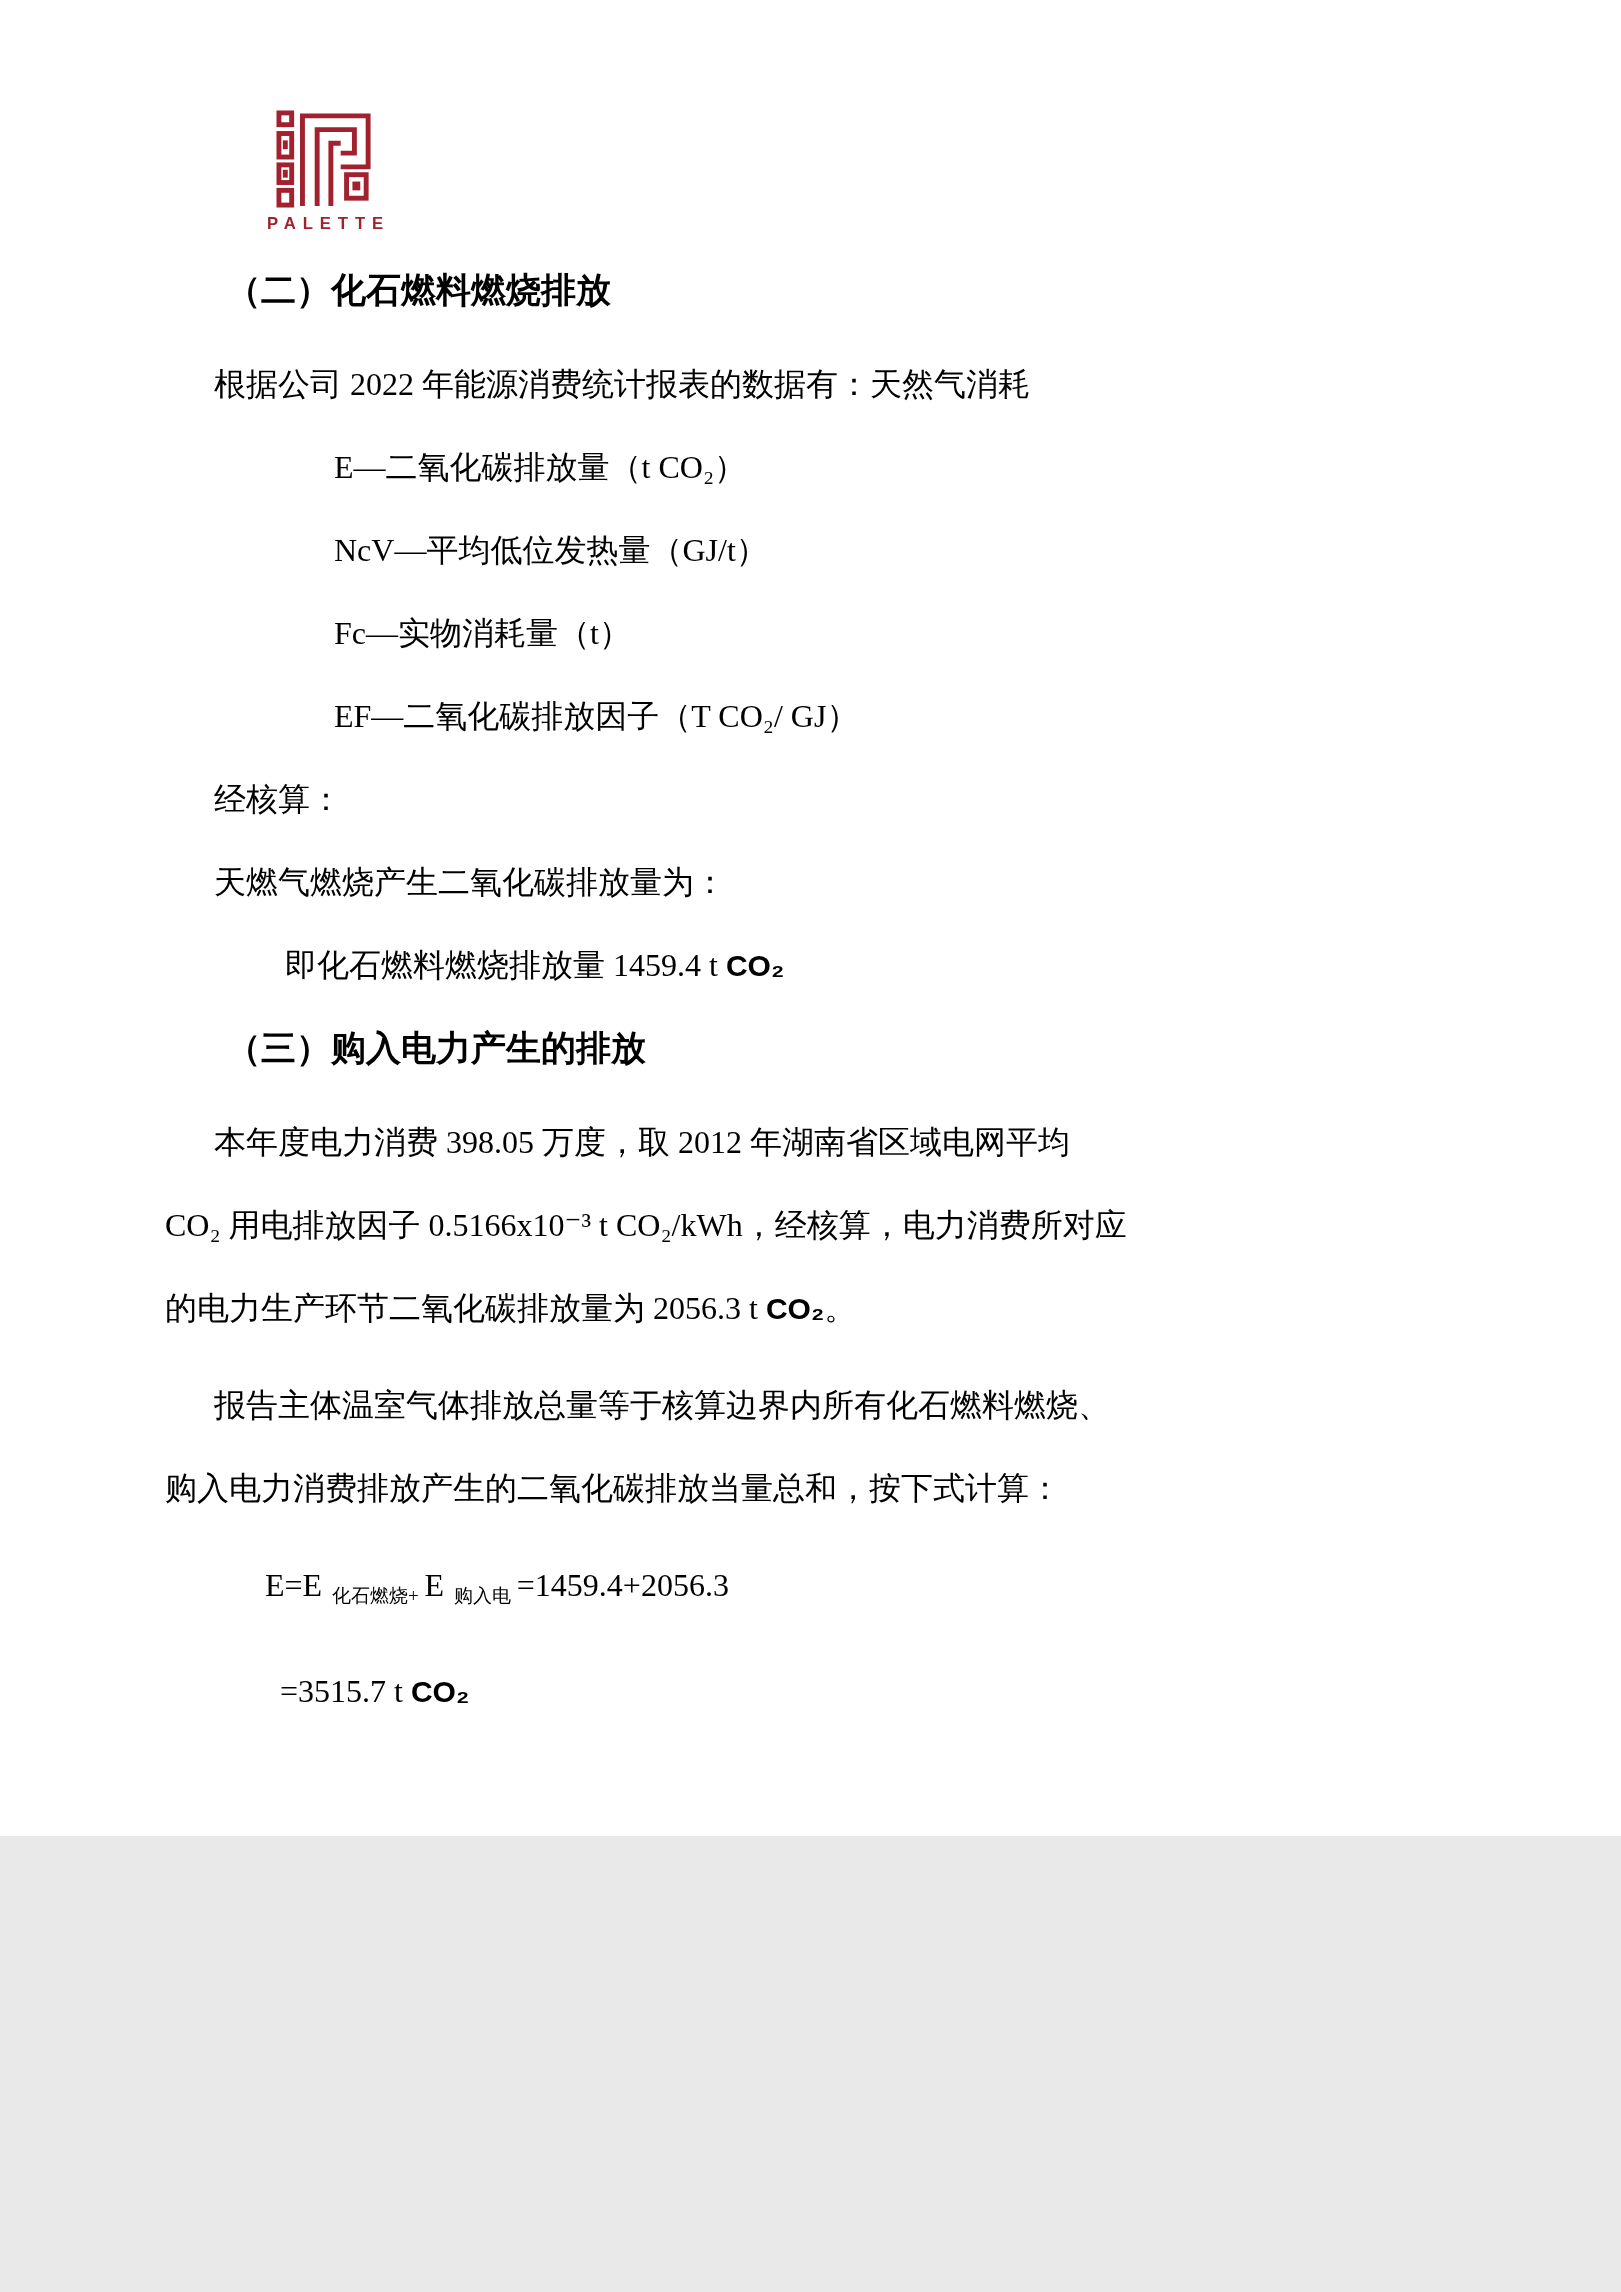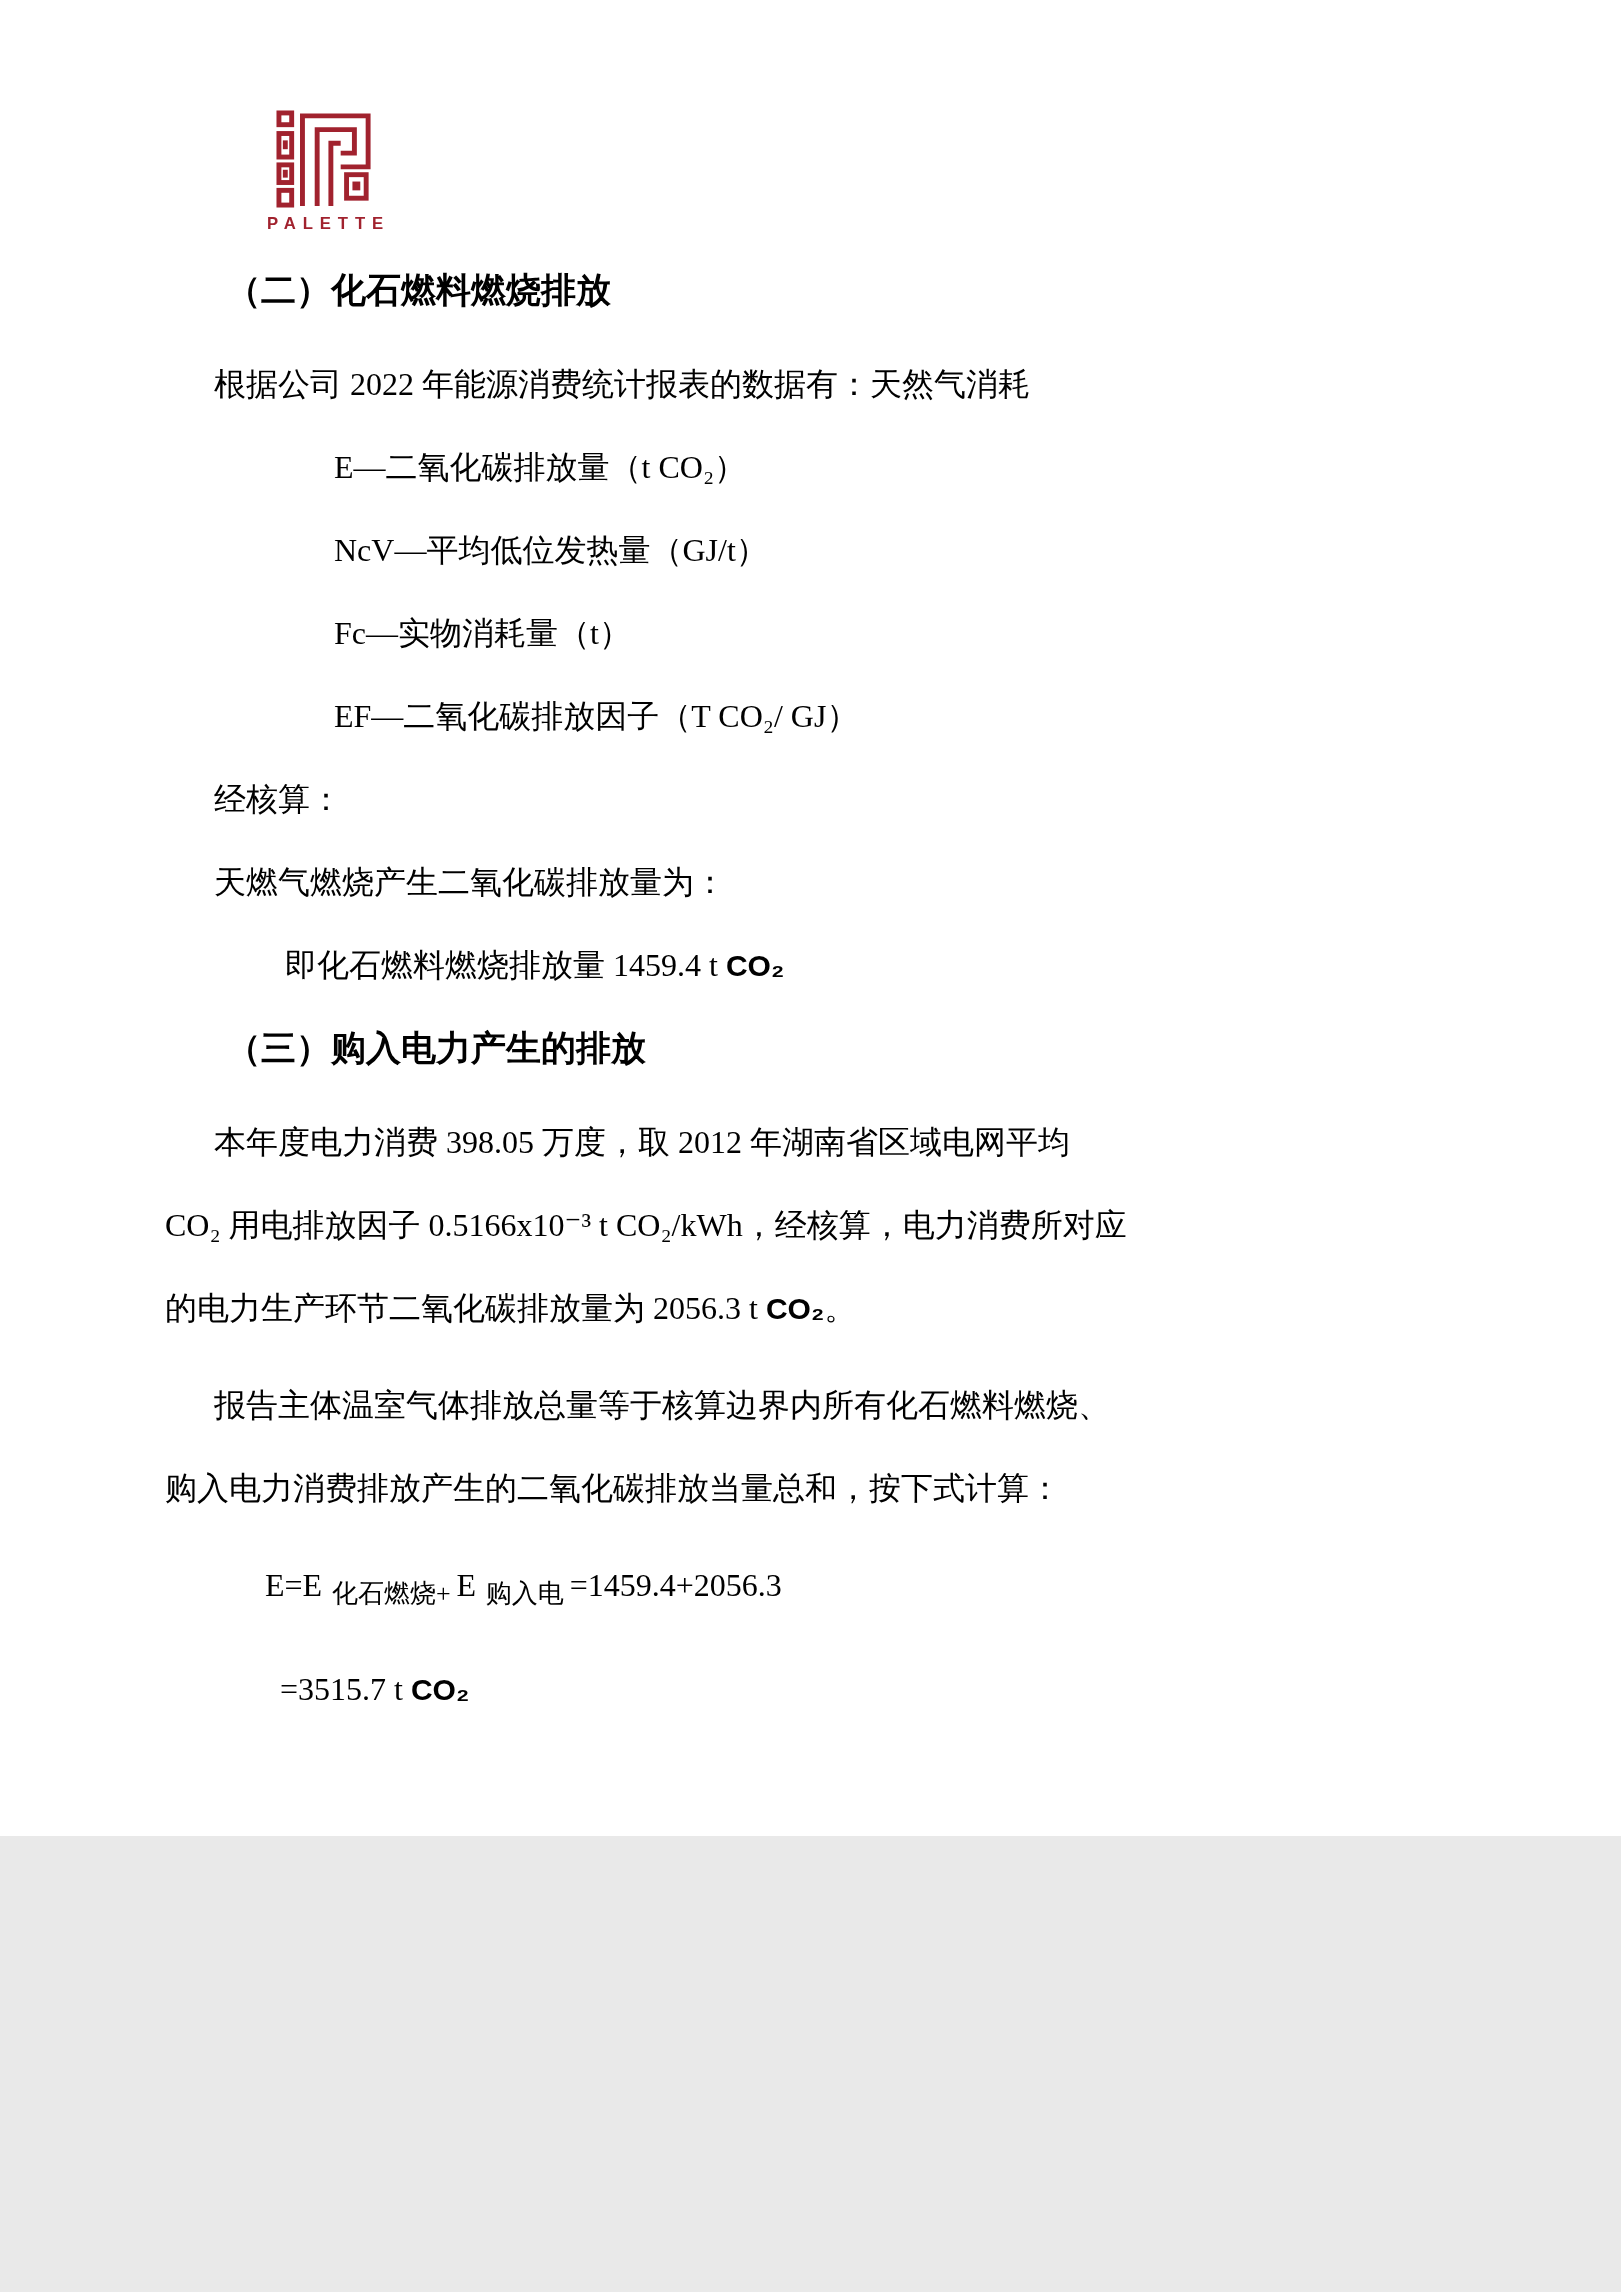--- a/index.html
+++ b/index.html
@@ -36,21 +36,21 @@
   .ind-res{padding-left:120px;}   
   .ind-f1{padding-left:100px;}    
   .ind-f2{padding-left:115px;}    
   .mt{margin-top:13.7px;}
 
   .co2-b{
     font-family:"Liberation Sans","DejaVu Sans",sans-serif;
     font-weight:700;font-size:30px;
   }
   .f-sub{
-    font-size:26px;vertical-align:-5.9px;
+    font-size:19px;vertical-align:-5.9px;
     margin:0 5.9px 0 9.8px;
   }
 
   
   .footer{
     position:absolute;left:0;right:0;top:2084px;
     display:flex;align-items:center;justify-content:center;
     color:#2c2b52;
   }
   .footer .logo-mark{margin-right:21.6px;}

